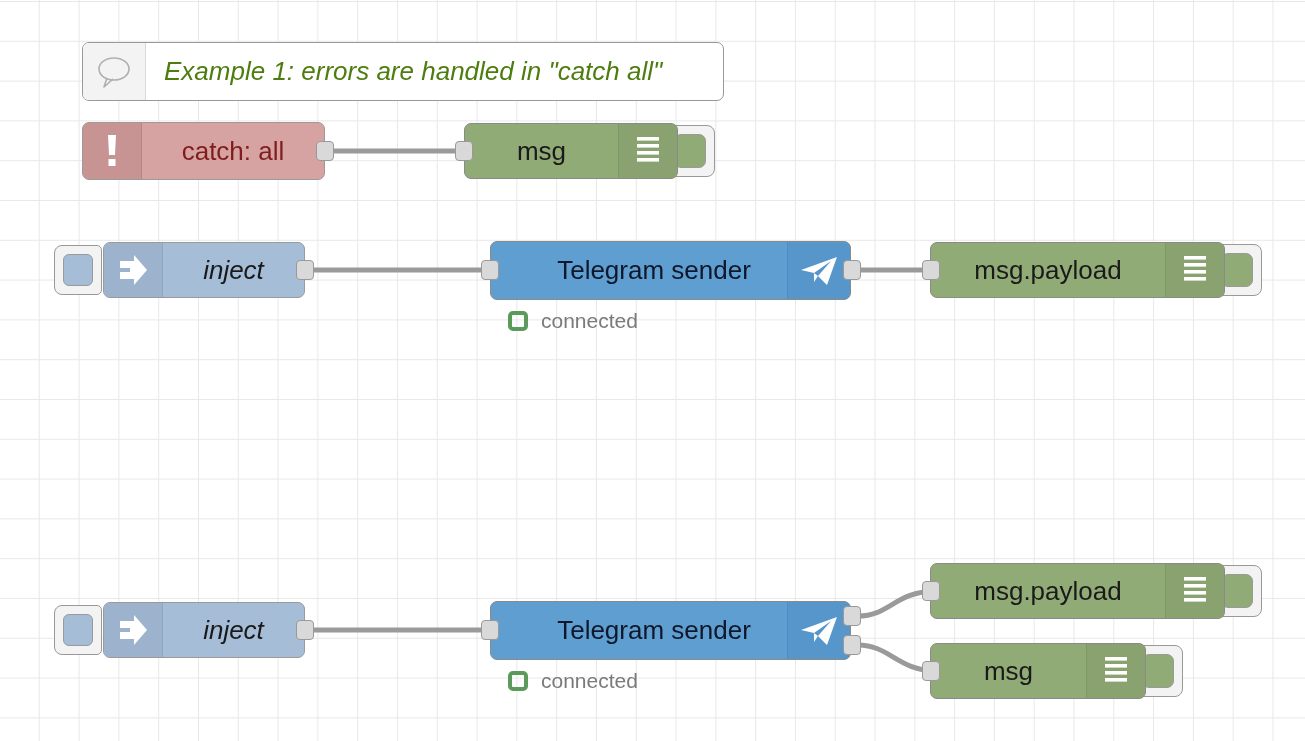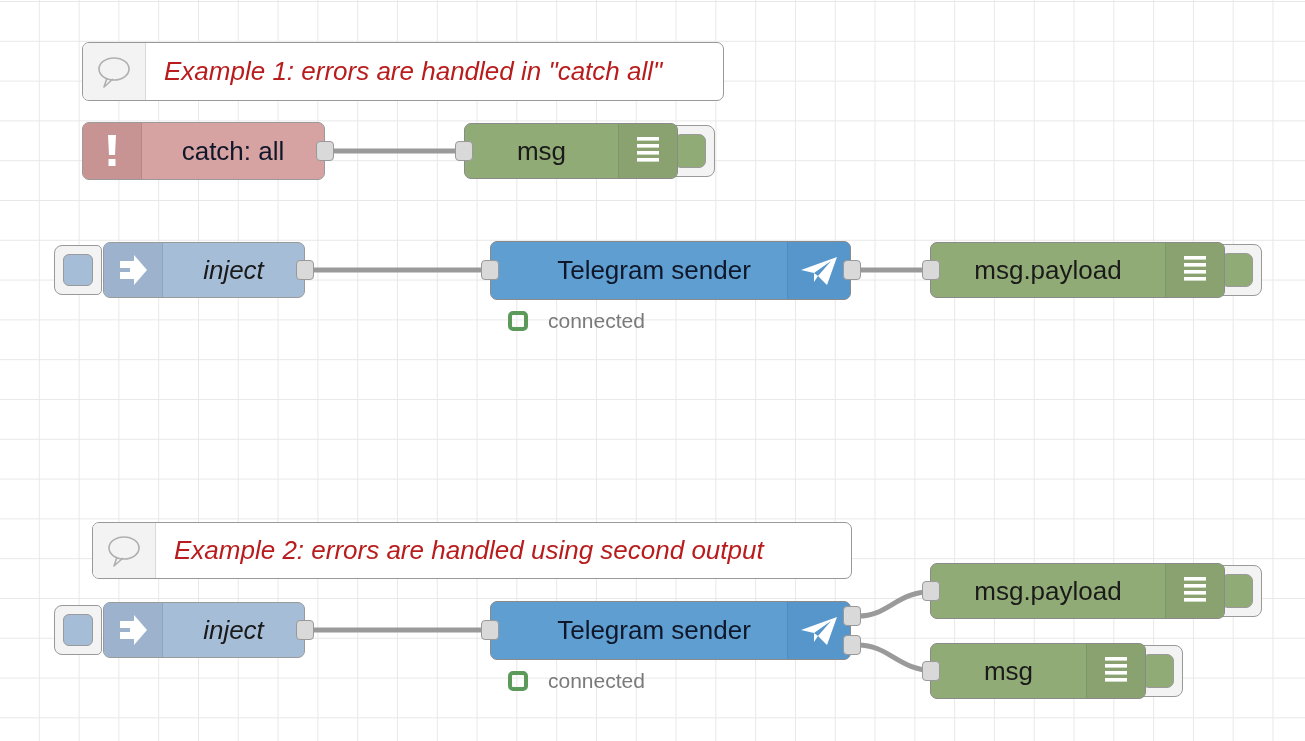--- a/index.html
+++ b/index.html
@@ -52,21 +52,21 @@
     align-items: center;
     justify-content: center;
   }
   .comment .c-label {
     flex: 1;
     display: flex;
     align-items: center;
     padding-left: 18px;
     font-style: italic;
     font-size: 26px;
-    color: #b91c1c;
+    color: #4d7c0f;
     white-space: nowrap;
   }
 
   
   .catch {
     background: #d6a2a2;
     border-color: #9a9a9a;
   }
   .catch .icon-box {
     width: 58px;
@@ -76,21 +76,21 @@
     display: flex;
     align-items: center;
     justify-content: center;
   }
   .catch .n-label {
     flex: 1;
     display: flex;
     align-items: center;
     justify-content: center;
     font-size: 26px;
-    color: #0f172a;
+    color: #7f1d1d;
     padding: 0 16px;
     white-space: nowrap;
     text-align: right;
   }
 
   
   .inject {
     background: #a6bdd7;
     border-color: #9a9a9a;
     font-style: italic;
@@ -215,21 +215,21 @@
     border: 1px solid #999999;
     border-radius: 4px;
     z-index: 3;
   }
 
   
   .status {
     position: absolute;
     display: flex;
     align-items: center;
-    gap: 20px;
+    gap: 13px;
     z-index: 2;
   }
   .status .dot {
     box-sizing: border-box;
     width: 20px;
     height: 20px;
     border: 4px solid #5c9a5c;
     border-radius: 5px;
     background: transparent;
   }
@@ -334,29 +334,20 @@
       <svg width="30" height="34" viewBox="0 0 30 34" aria-hidden="true">
         <rect x="4" y="3" width="22" height="3.6" fill="#ffffff"></rect>
         <rect x="4" y="10" width="22" height="3.6" fill="#ffffff"></rect>
         <rect x="4" y="17" width="22" height="3.6" fill="#ffffff"></rect>
         <rect x="4" y="24" width="22" height="3.6" fill="#ffffff"></rect>
       </svg>
     </div>
   </div>
   <div class="port" style="left:922px; top:260px;"></div>
 
-  <div class="node comment" style="left:92px; top:522px; width:760px; height:57px;">
-    <div class="c-icon">
-      <svg width="38" height="34" viewBox="0 0 38 34" aria-hidden="true">
-        <ellipse cx="19" cy="14" rx="15" ry="11" fill="none" stroke="#b0b0b0" stroke-width="1.6"></ellipse>
-        <path d="M 12,23 L 9,32 L 18,24" fill="none" stroke="#b0b0b0" stroke-width="1.6" stroke-linejoin="round"></path>
-      </svg>
-    </div>
-    <div class="c-label">Example 2: errors are handled using second output</div>
-  </div>
 
   <div class="inject-btn" style="left:54px; top:605px;">
     <div class="knob"></div>
   </div>
   <div class="node inject" style="left:103px; top:602px; width:202px; height:56px;">
     <div class="icon-box">
       <svg width="34" height="34" viewBox="0 0 34 34" aria-hidden="true">
         <path d="M 4,8 L 18,8 L 18,2 L 31,17 L 18,32 L 18,26 L 4,26 L 4,19 L 14,19 L 14,15 L 4,15 Z" fill="#ffffff"></path>
       </svg>
     </div>

